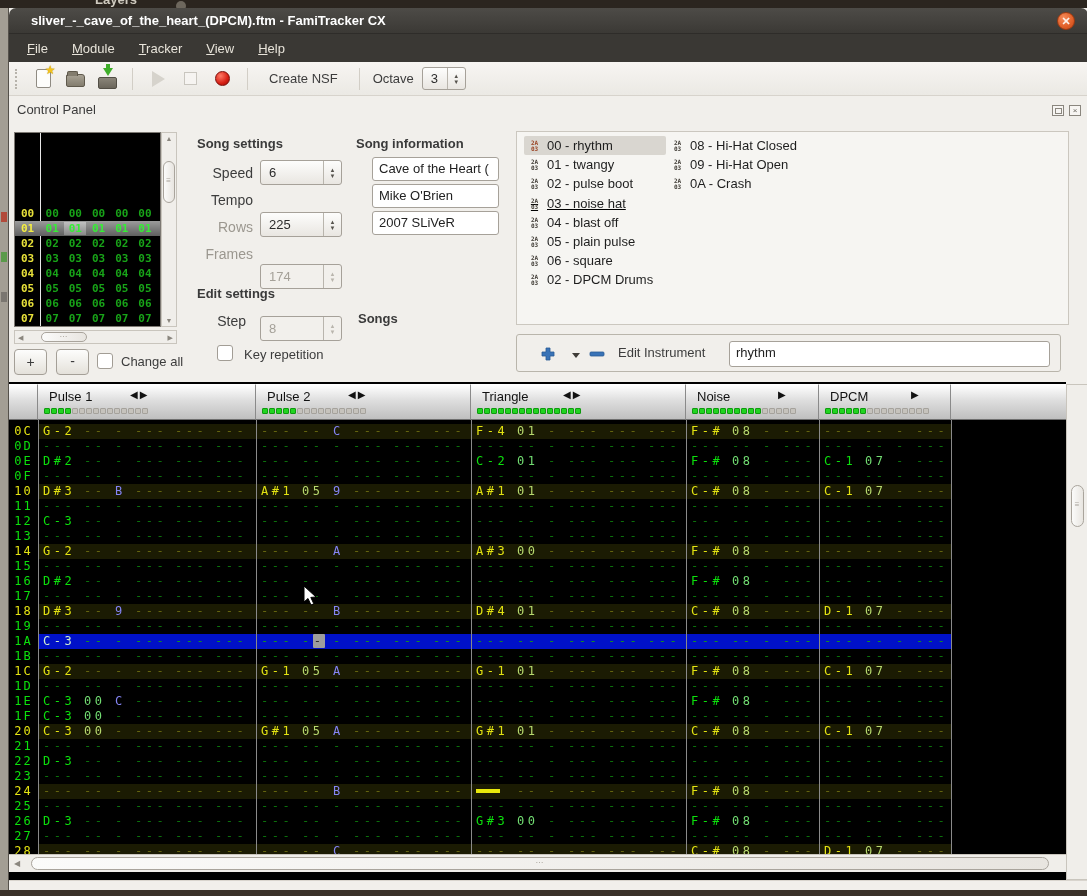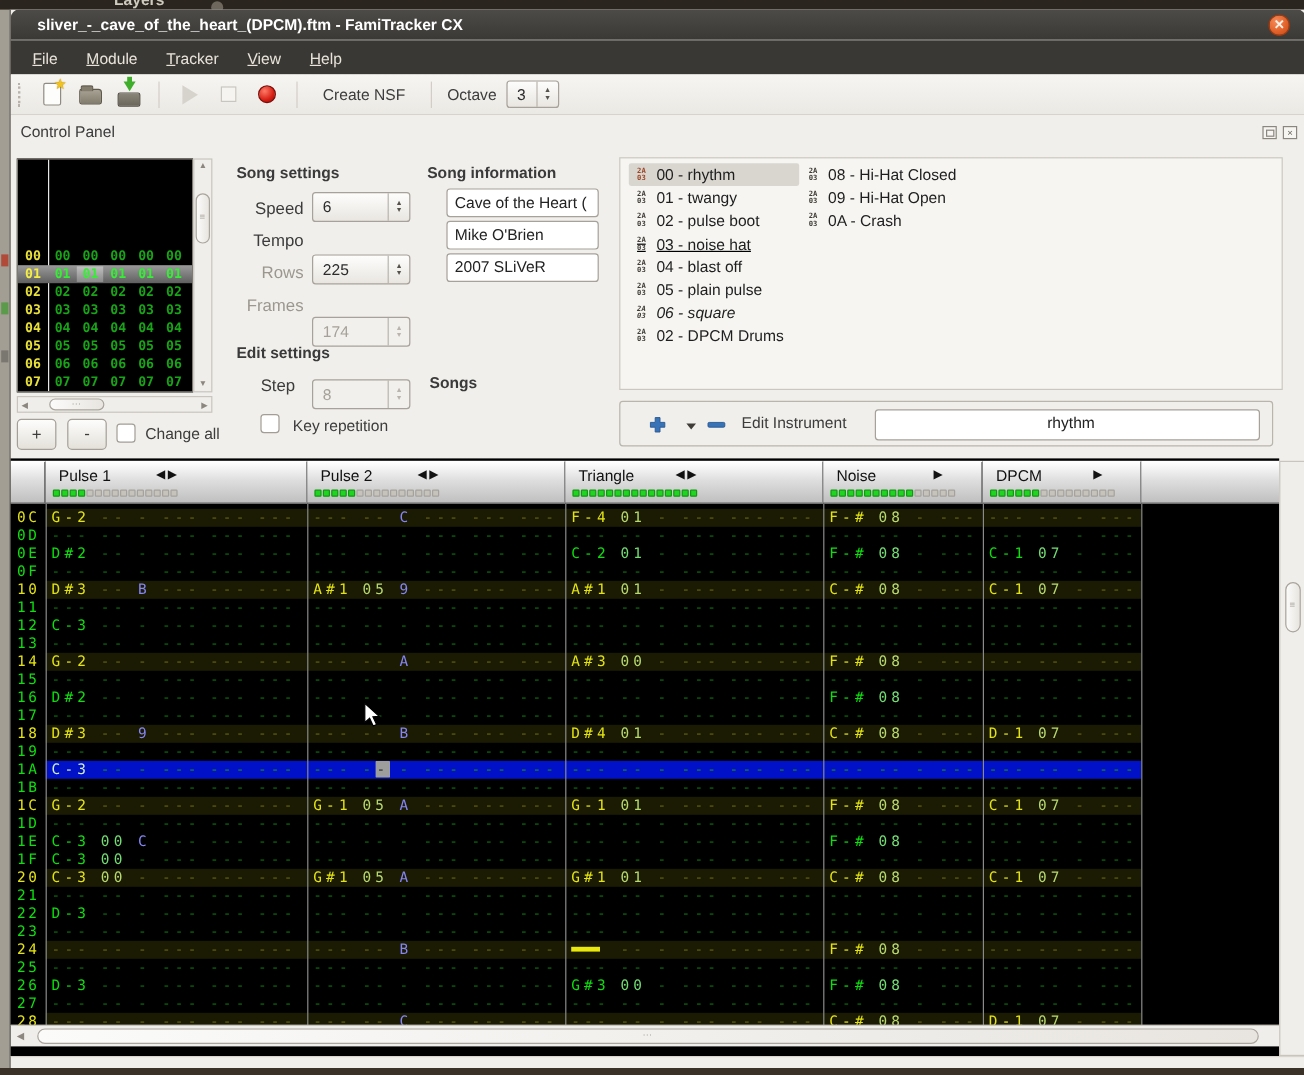--- a/index.html
+++ b/index.html
@@ -103,21 +103,21 @@
   .inst-item.sel { background:#d9d6d0; }
   .chip-ico { width:13px; height:13px; margin:0 6px 0 4px; font-family:"DejaVu Sans Mono", monospace; font-size:6px; line-height:6px; font-weight:bold; color:#403c36; text-align:center; padding-top:1px; }
   .inst-item.sel .chip-ico { color:#9c4526; }
   .inst-name { font-size:13px; color:#1e1e1e; white-space:nowrap; }
 
   #edit-inst-frame { left:507px; top:210px; width:545px; height:38px; border:1px solid #b9b5ab; border-radius:3px; }
   #inst-add-icon { position:absolute; left:24px; top:12px; }
   #inst-caret { position:absolute; left:55px; top:18px; width:0; height:0; border-left:4px solid transparent; border-right:4px solid transparent; border-top:5px solid #3f3c37; }
   #inst-remove-icon { position:absolute; left:72px; top:16px; }
   #edit-inst-label { position:absolute; left:101px; top:10px; font-size:13px; color:#3c3c3c; }
-  #inst-name-input { position:absolute; left:212px; top:6px; width:321px; height:26px;text-align:center; }
+  #inst-name-input { position:absolute; left:212px; top:6px; width:321px; height:26px; }
 
   
   #pattern { left:0; top:374px; width:1057px; height:498px; background:#000; }
   #pat-header { position:absolute; left:0; top:2px; width:1057px; height:36px; display:flex; }
   .ph-cell { height:36px; background:linear-gradient(#ffffff,#dedede 45%,#bfbfbf); border-right:1px solid #8a8a8a; border-bottom:1px solid #6f6f6f; border-top:1px solid #fff; position:relative; }
   .ph-name { position:absolute; left:11px; top:4px; font-size:13px; color:#111; }
   .ph-arrows { position:absolute; left:92px; top:4px; font-size:10px; color:#111; letter-spacing:2px; }
   .meter { position:absolute; left:6px; bottom:5px; display:flex; }
   .msq { width:6px; height:6px; border-radius:1px; margin-right:1px; }
   .msq.on { background:#21d421; border:1px solid #0f9a0f; }
@@ -403,21 +403,21 @@
           <span class="inst-name">03 - noise hat</span>
         </div>
         <div class="inst-item" style="left: 7px; top: 80.8px;">
           <span class="chip-ico">2A<br>03</span>
           <span class="inst-name">04 - blast off</span>
         </div>
         <div class="inst-item" style="left: 7px; top: 100px;">
           <span class="chip-ico">2A<br>03</span>
           <span class="inst-name">05 - plain pulse</span>
         </div>
-        <div class="inst-item" style="left: 7px; top: 119.2px; font-style: italic;">
+        <div class="inst-item" style="left: 7px; top: 119.2px;">
           <span class="chip-ico">2A<br>03</span>
           <span class="inst-name">06 - square</span>
         </div>
         <div class="inst-item" style="left: 7px; top: 138.4px;">
           <span class="chip-ico">2A<br>03</span>
           <span class="inst-name">02 - DPCM Drums</span>
         </div>
         <div class="inst-item" style="left: 150px; top: 4px; width: 150px;">
           <span class="chip-ico">2A<br>03</span>
           <span class="inst-name">08 - Hi-Hat Closed</span>

